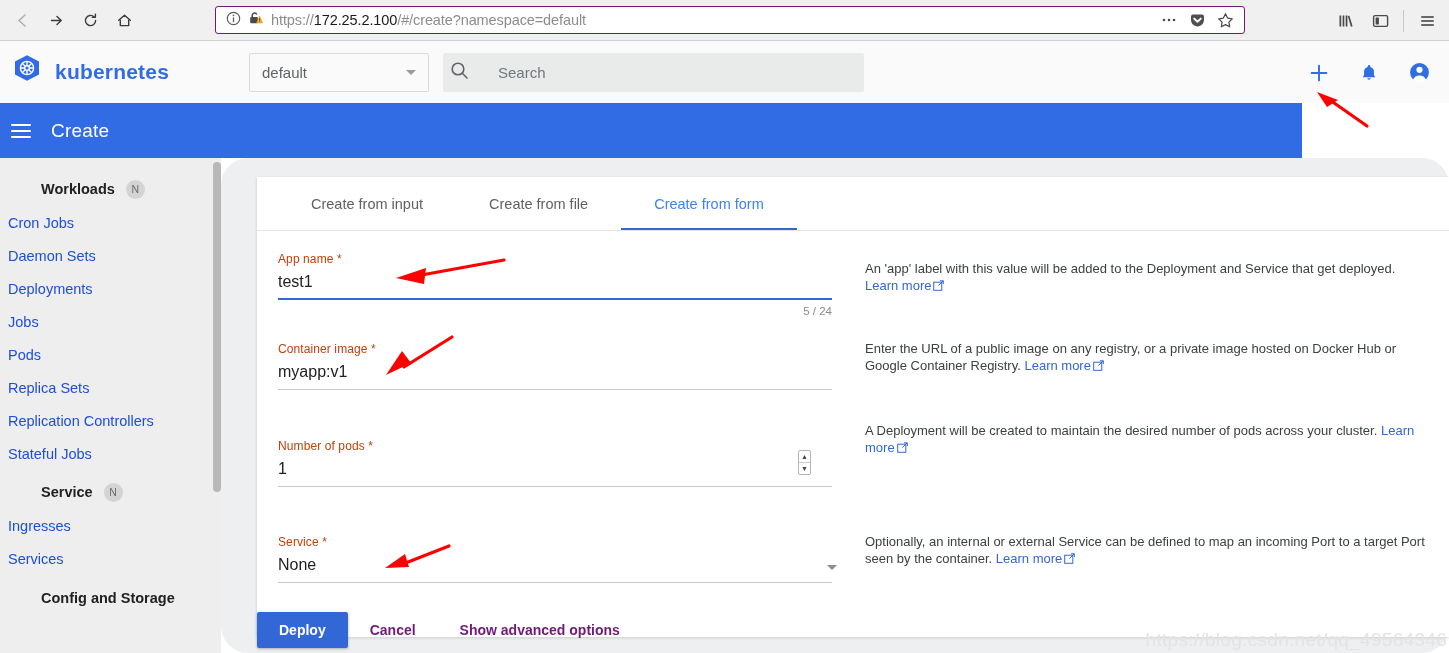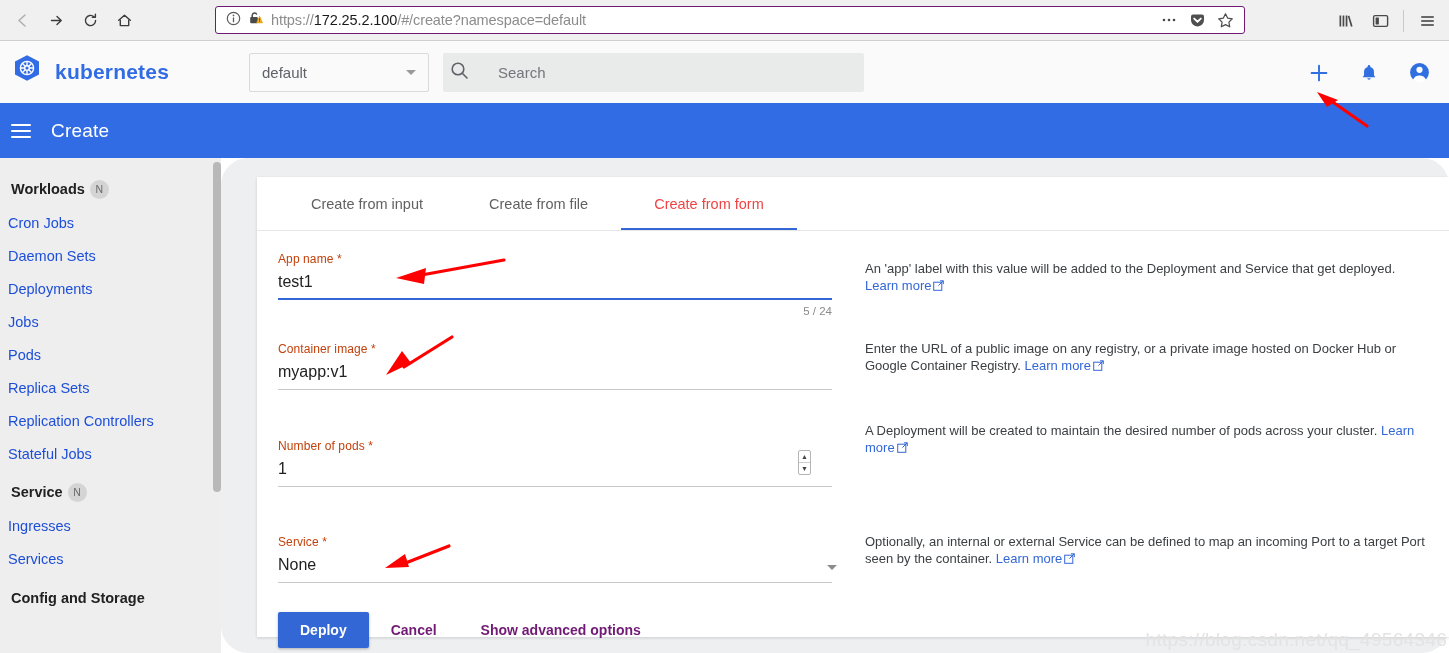--- a/index.html
+++ b/index.html
@@ -109,43 +109,43 @@
   .topbar-actions {
     position: absolute; right: 18px; top: 53px;
     display: flex; align-items: center; gap: 28px;
     height: 39px;
   }
   .topbar-actions .act { display: flex; align-items: center; justify-content: center; cursor: pointer; }
 
   
   .blue-header {
     position: absolute; top: 103px; left: 0;
-    width: 1449px; height: 55px;
+    width: 1302px; height: 55px;
     background: #326ce5;
     display: flex; align-items: center;
     gap: 20px; padding-left: 11px;
   }
   .hamburger { display: flex; flex-direction: column; gap: 4px; width: 20px; padding: 3px 0; }
   .hamburger i { display: block; height: 2px; background: #fff; border-radius: 1px; }
   .header-title {
     font-size: 19px; color: #ffffff; font-weight: 500; letter-spacing: .2px;
   }
 
   
   .sidebar {
     position: absolute; top: 158px; left: 0;
     width: 220px; height: 495px;
     background: #eeeeee;
     overflow: hidden;
   }
   .side-group {
-    display: flex; align-items: center; gap: 5px;
+    display: flex; align-items: center; gap: 11px;
     padding: 0 0 0 11px;
     height: 34px;
-    font-size: 14.5px; font-weight: bold; color: #212121;
+    font-size: 14.5px; font-weight: bold; color: #212121; margin-left: 30px;
   }
   .side-badge {
     width: 19px; height: 19px; border-radius: 50%;
     background: #d4d4d4; color: #6a6a6a;
     font-size: 10.5px; font-weight: normal;
     display: flex; align-items: center; justify-content: center;
   }
   .side-item {
     height: 33px;
     display: flex; align-items: center;
@@ -183,21 +183,21 @@
     border-bottom: 1px solid #e6e6e6;
     padding-left: 21px;
   }
   .tab {
     display: flex; align-items: center; justify-content: center;
     padding: 0 33px;
     font-size: 14.5px; color: #616161;
     cursor: pointer;
     position: relative;
   }
-  .tab.active { color: #ef4444; }
+  .tab.active { color: #3b82f6; }
   .tab.active::after {
     content: ""; position: absolute; left: 0; right: 0; bottom: 0;
     height: 2.5px; background: #3367d6;
   }
 
   .form-body { display: flex; padding: 21px 0 0 0; }
   .form-col { width: 600px; padding-left: 21px; }
   .help-col { width: 592px; padding-left: 8px; }
 
   .field { position: relative; margin-bottom: 5px; }
@@ -240,21 +240,21 @@
 
   .help-block {
     font-size: 13px; color: #3c4043; line-height: 17px;
     width: 566px;
   }
   .help-link { color: #3367d6; cursor: pointer; }
   .ext-icon { display: inline-block; vertical-align: -1px; margin-left: 2px; }
 
   .actions {
     display: flex; align-items: flex-start;
-    gap: 0; padding-left: 21px; margin-top: 24px;
+    gap: 0; margin-top: 24px;
   }
   .btn-deploy {
     background: #3367d6; color: #fff;
     font-size: 14px; font-weight: bold;
     padding: 10px 22px; border-radius: 2px;
     box-shadow: 0 1px 3px rgba(0,0,0,.28);
     cursor: pointer;
   }
   .btn-flat {
     color: #701a75; font-size: 14px; font-weight: bold;

